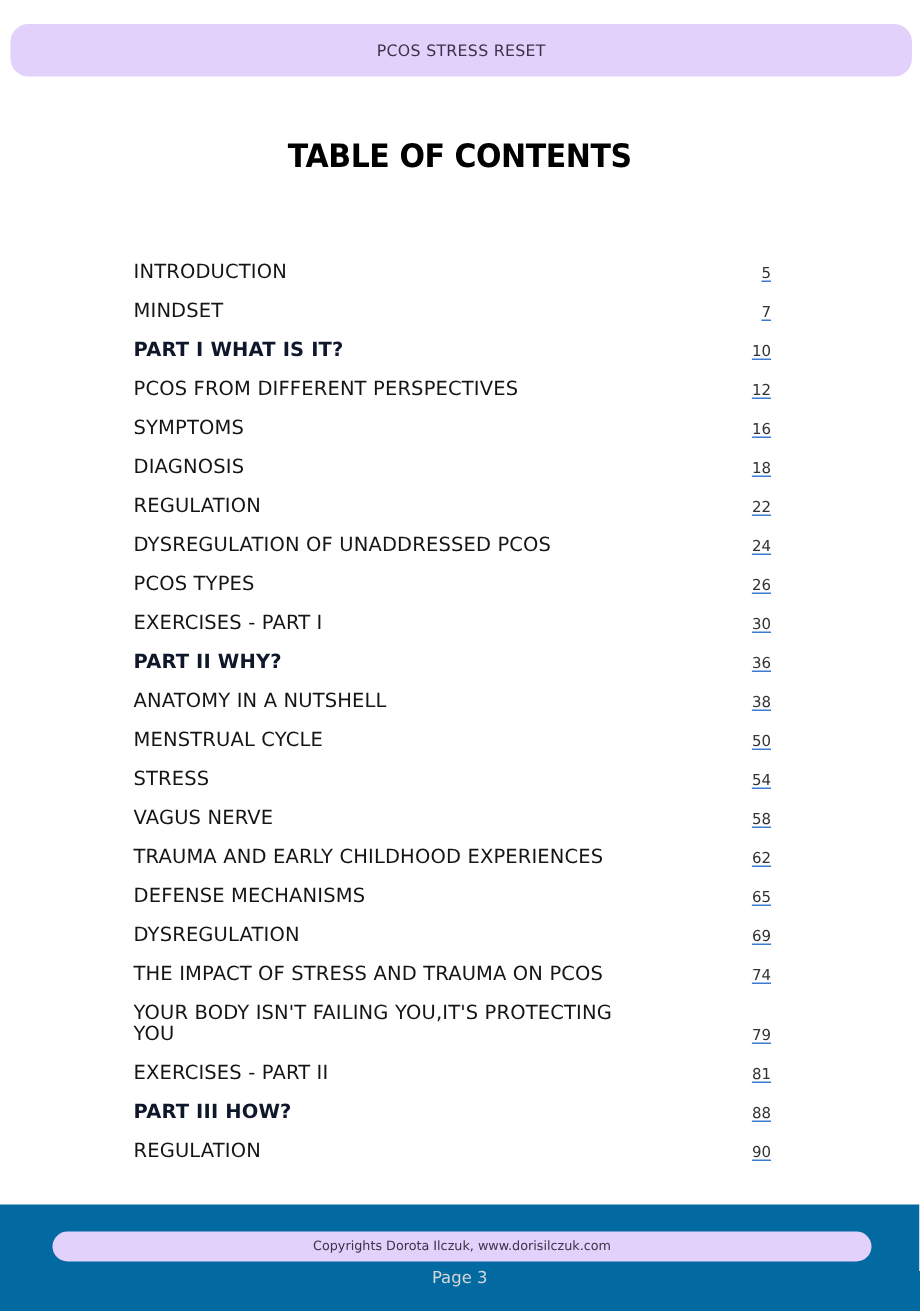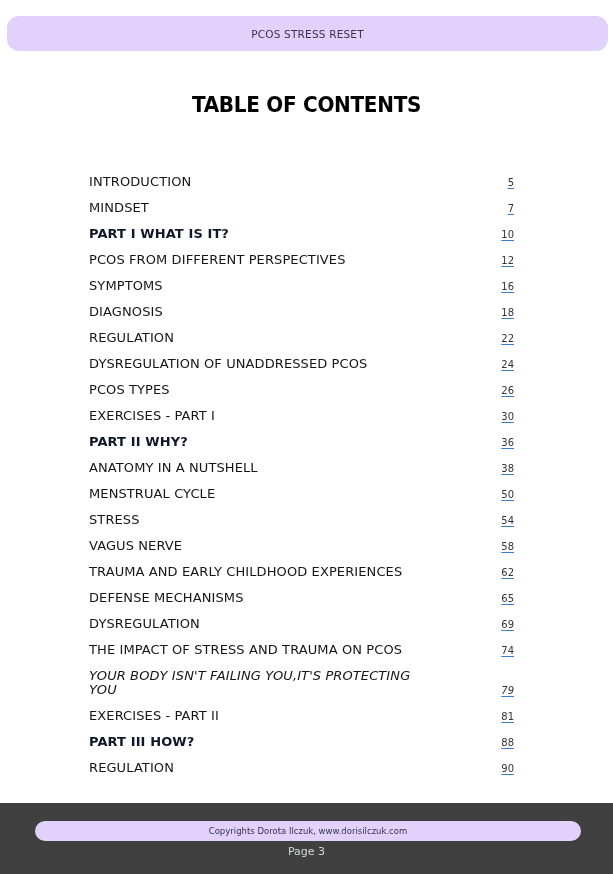--- a/index.html
+++ b/index.html
@@ -51,21 +51,20 @@
     margin-top: 17px;
   }
   .toc-row {
     display: flex;
     justify-content: space-between;
     align-items: flex-end;
     min-height: 26px;
   }
   .toc-row.wrap {
     min-height: 40px;
-    font-style: italic;
   }
   .toc-label {
     font-size: 13px;
     line-height: 14px;
     letter-spacing: 0.1px;
     color: #151515;
     width: 330px;
     padding-bottom: 5px;
   }
   .toc-row.part .toc-label {
@@ -81,21 +80,21 @@
     text-underline-offset: 2px;
     padding-bottom: 5px;
     cursor: pointer;
   }
   .footer {
     position: absolute;
     left: 0;
     top: 803px;
     width: 613px;
     height: 71px;
-    background: #404040;
+    background: #0369a1;
   }
   .footer-pill {
     position: absolute;
     left: 35px;
     top: 18px;
     width: 546px;
     height: 20px;
     background: #e1d1fb;
     border-radius: 10px;
     display: flex;

